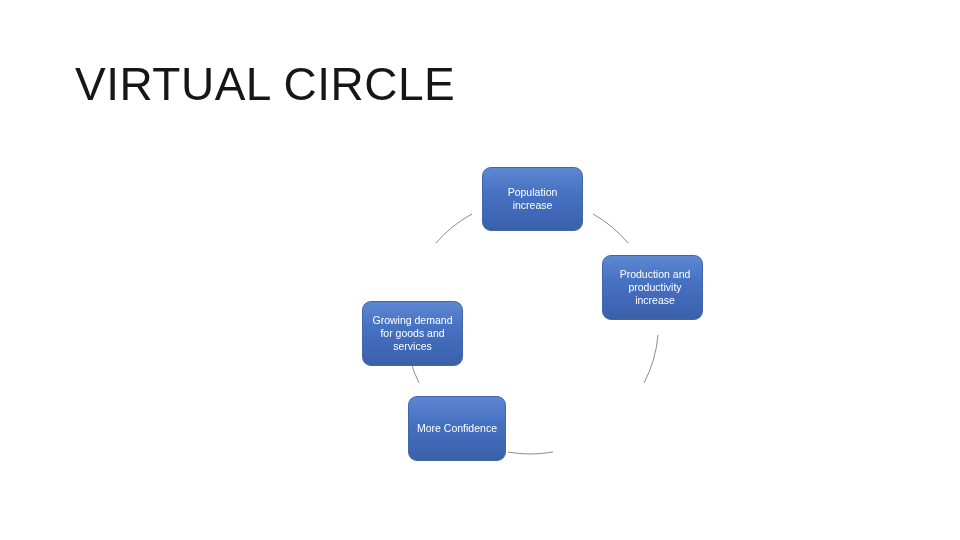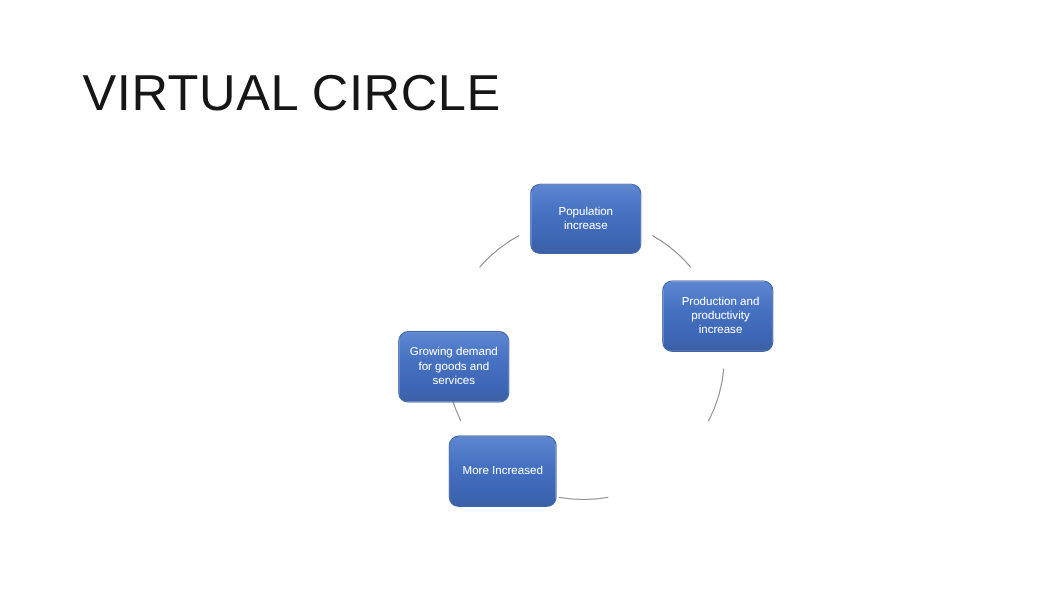--- a/index.html
+++ b/index.html
@@ -71,21 +71,21 @@
   </div>
 
   <div class="node node-production">
     <span>Production and
 productivity
 increase</span>
   </div>
 
 
   <div class="node node-confidence">
-    <span>More Increased</span>
+    <span>More Confidence</span>
   </div>
 
   <div class="node node-demand">
     <span>Growing demand
 for goods and
 services</span>
   </div>
 
 </div>
 

